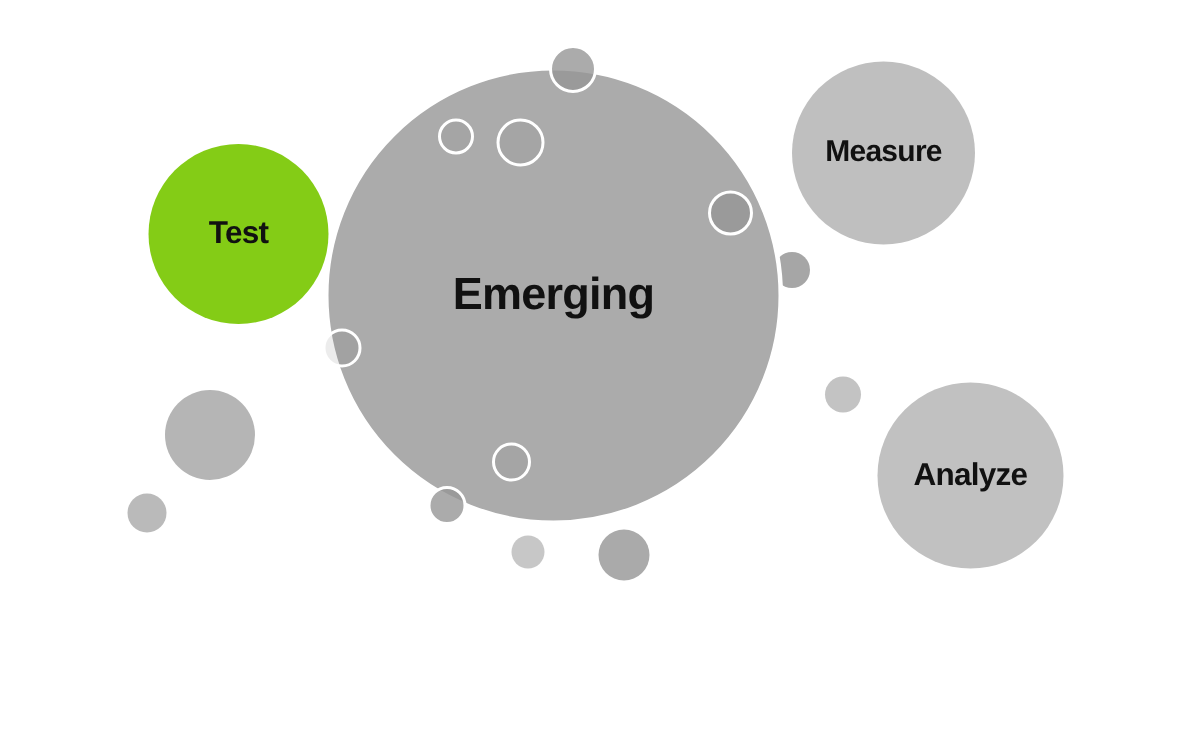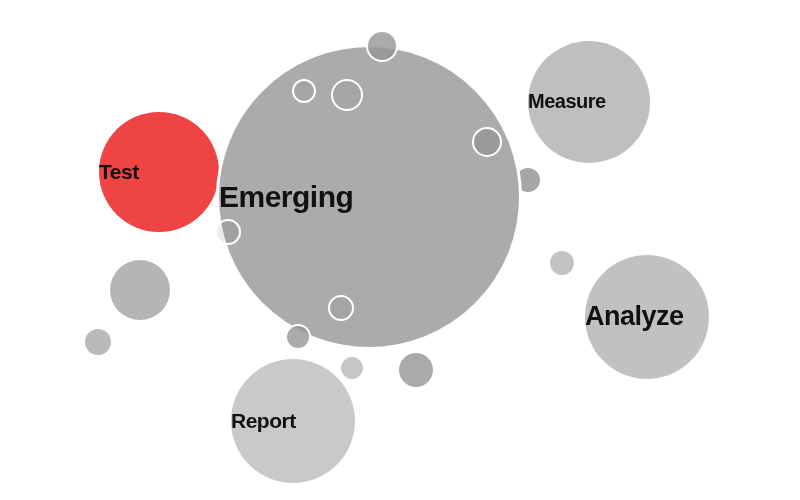--- a/index.html
+++ b/index.html
@@ -10,37 +10,37 @@
     height: 500px;
     background: #ffffff;
     overflow: hidden;
   }
   .bubble {
     position: absolute;
     border-radius: 50%;
     box-sizing: border-box;
     display: flex;
     flex-direction: column;
-    align-items: flex-start;
+    align-items: center;
     justify-content: center;
     text-align: center;
     color: #111111;
     font-weight: bold;
     line-height: 1.18;
   }
   .bubble .label-line {
     white-space: nowrap;
     letter-spacing: -0.5px;
   }
 </style>
 </head>
 <body>
 
 <div class="canvas" style="background: rgb(255, 255, 255);">
-    <div class="bubble" style="left: 99px; top: 112px; width: 120px; height: 120px; background: #ef4444; z-index: 1; font-size: 21px; color: rgb(17, 17, 17);">
+    <div class="bubble" style="left: 99px; top: 96px; width: 120px; height: 120px; background: #84cc16; z-index: 1; font-size: 21px; color: rgb(17, 17, 17);">
       <div class="label-line">Test</div>
     </div>
     <div class="bubble" style="left: 216px; top: 44px; width: 306px; height: 306px; background: rgb(171, 171, 171); z-index: 2; border: 3px solid rgb(255, 255, 255); font-size: 30px; color: rgb(17, 17, 17);">
       <div class="label-line">Emerging</div>
     </div>
     <div class="bubble" style="left: 366px; top: 30px; width: 32px; height: 32px; background: rgba(150, 150, 150, 0.8); z-index: 3; border: 2px solid rgb(255, 255, 255);"></div>
     <div class="bubble" style="left: 292px; top: 79px; width: 24px; height: 24px; background: rgba(100, 100, 100, 0.08); z-index: 3; border: 2px solid rgb(255, 255, 255);"></div>
     <div class="bubble" style="left: 331px; top: 79px; width: 32px; height: 32px; background: rgba(100, 100, 100, 0.08); z-index: 3; border: 2px solid rgb(255, 255, 255);"></div>
     <div class="bubble" style="left: 472px; top: 127px; width: 30px; height: 30px; background: rgba(150, 150, 150, 0.8); z-index: 3; border: 2px solid rgb(255, 255, 255);"></div>
     <div class="bubble" style="left: 215px; top: 219px; width: 26px; height: 26px; background: rgba(100, 100, 100, 0.12); z-index: 3; border: 2px solid rgb(255, 255, 255);"></div>
@@ -48,19 +48,16 @@
     <div class="bubble" style="left: 285px; top: 324px; width: 26px; height: 26px; background: rgba(150, 150, 150, 0.8); z-index: 3; border: 2px solid rgb(255, 255, 255);"></div>
     <div class="bubble" style="left: 516px; top: 168px; width: 24px; height: 24px; background: rgb(166, 166, 166); z-index: 1;"></div>
     <div class="bubble" style="left: 550px; top: 251px; width: 24px; height: 24px; background: rgb(195, 195, 195); z-index: 1;"></div>
     <div class="bubble" style="left: 341px; top: 357px; width: 22px; height: 22px; background: rgb(199, 199, 199); z-index: 1;"></div>
     <div class="bubble" style="left: 399px; top: 353px; width: 34px; height: 34px; background: rgb(170, 170, 170); z-index: 1;"></div>
     <div class="bubble" style="left: 110px; top: 260px; width: 60px; height: 60px; background: rgb(181, 181, 181); z-index: 1;"></div>
     <div class="bubble" style="left: 85px; top: 329px; width: 26px; height: 26px; background: rgb(186, 186, 186); z-index: 1;"></div>
     <div class="bubble" style="left: 528px; top: 41px; width: 122px; height: 122px; background: rgb(191, 191, 191); z-index: 1; font-size: 20px; color: rgb(17, 17, 17);">
       <div class="label-line">Measure</div>
     </div>
-    <div class="bubble" style="left: 585px; top: 255px; width: 124px; height: 124px; background: rgb(193, 193, 193); z-index: 1; font-size: 27px; color: rgb(17, 17, 17);">
+    <div class="bubble" style="left: 585px; top: 255px; width: 124px; height: 124px; background: rgb(193, 193, 193); z-index: 1; font-size: 21px; color: rgb(17, 17, 17);">
       <div class="label-line">Analyze</div>
-    </div>
-    <div class="bubble" style="left: 231px; top: 359px; width: 124px; height: 124px; background: rgb(201, 201, 201); z-index: 1; font-size: 21px; color: rgb(17, 17, 17);">
-      <div class="label-line">Report</div>
     </div>
   </div>
 
 </body></html>

